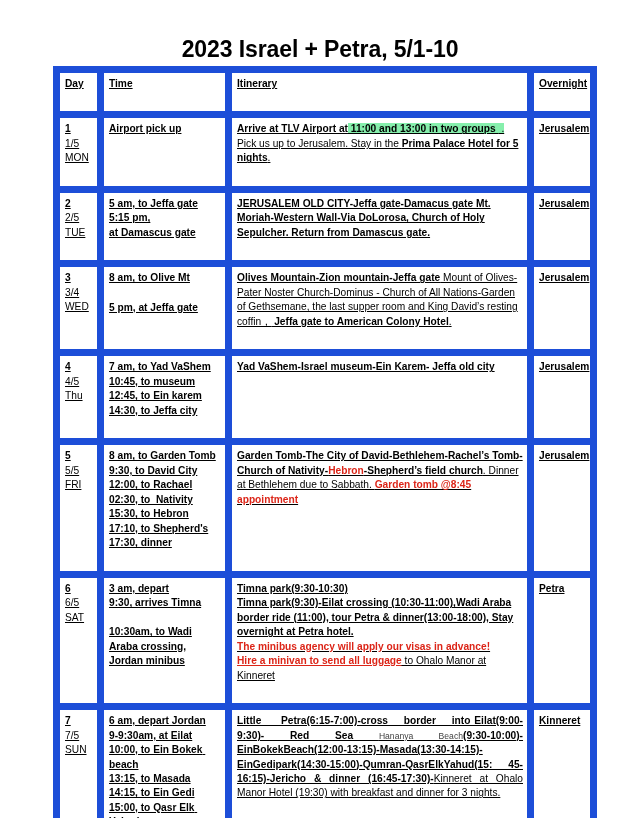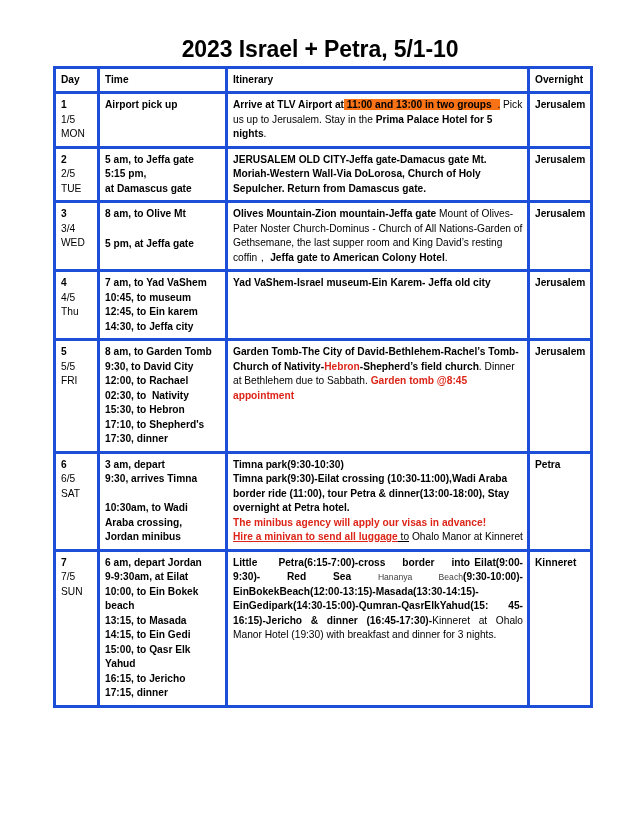--- a/index.html
+++ b/index.html
@@ -33,26 +33,27 @@
   }
   table.itin {
     position: absolute;
     top: 66px;
     left: 53px;
     width: 537px;
     border-collapse: collapse;
     table-layout: fixed;
   }
   table.itin td, table.itin th {
-    border: 3px solid #1d4ed8;
+    border: 7px solid #1d4ed8;
     vertical-align: top;
-    padding: 4px 4px 4px 5px;
+    padding: 4px 4px 20px 5px;
     font-size: 10.2px;
     line-height: 1.42;
     text-align: left;
+    text-decoration: underline;
   }
   col.c-day   { width: 44px; }
   col.c-time  { width: 128px; }
   col.c-itin  { width: 302px; }
   col.c-over  { width: 63px; }
 
   thead th {
     font-weight: bold;
     font-size: 10.6px;
     padding-top: 3px;
@@ -69,21 +70,21 @@
 
   .over-cell { font-weight: bold; white-space: nowrap; }
 
   .itin-cell { line-height: 1.62; }
   .itin-cell p { margin: 0; }
   .itin-cell.justified p { text-align: justify; text-justify: inter-word; }
 
   b, .b { font-weight: bold; }
   .red-b { color: #DC2518; font-weight: bold; }
   .u { text-decoration: underline; }
-  .hl { background: #f97316; }
+  .hl { background: #86efac; }
   .small-light {
     font-size: 8.6px;
     font-weight: normal;
     color: #3f3f3f;
     margin-top: 28px;
   }
 </style>
 </head>
 <body>
 

